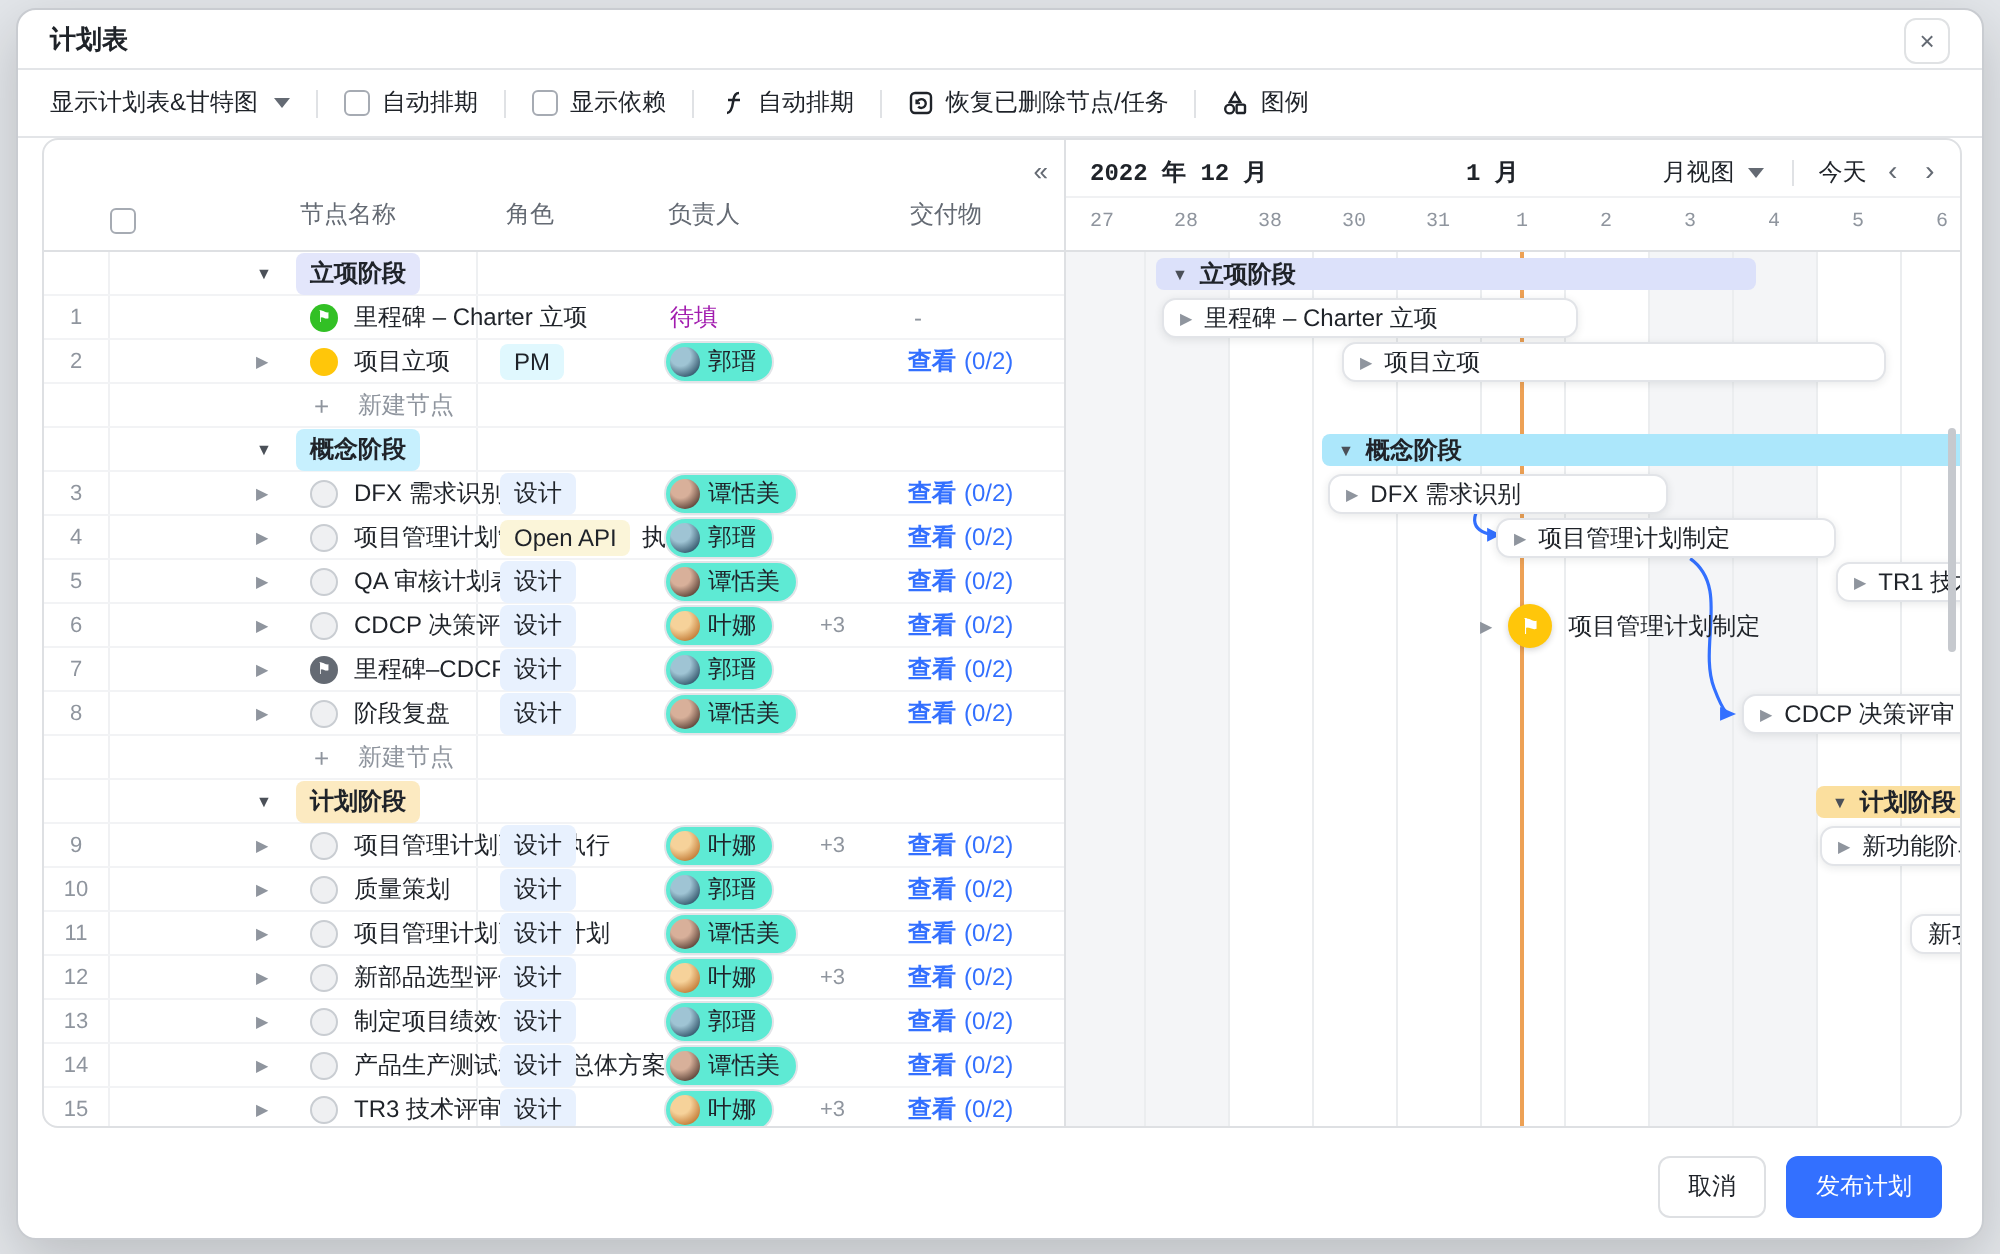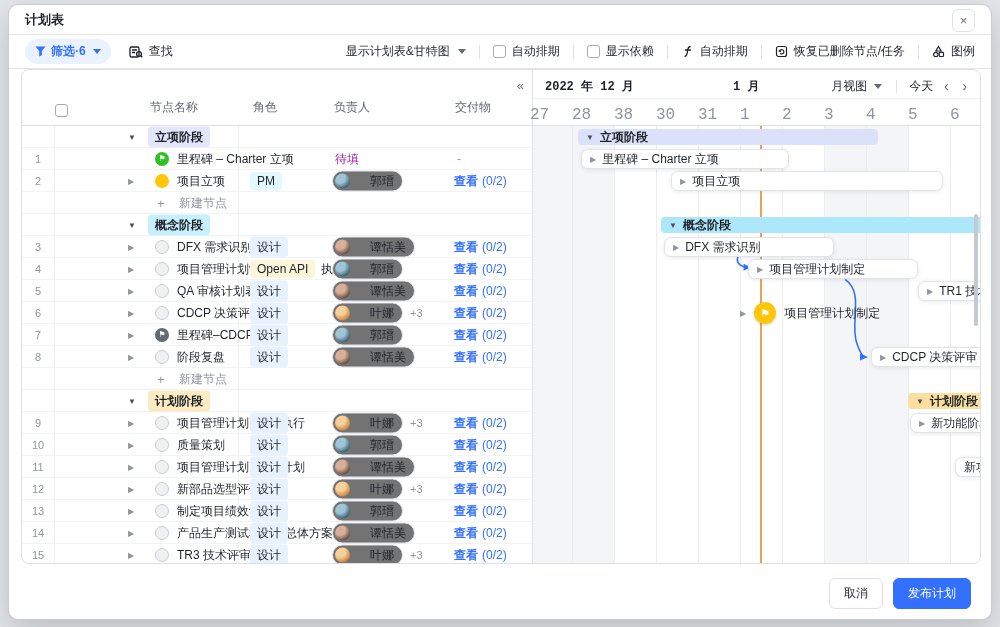--- a/index.html
+++ b/index.html
@@ -62,42 +62,42 @@
   .pbadge.lavender { background:var(--lavbadge); }
   .pbadge.cyan { background:var(--cyanbadge); }
   .pbadge.yellow { background:var(--yelbadge); }
   .addplus { left:135px; color:#8f959e; font-size:13px; cursor:pointer; }
   .addlabel { left:157px; color:#8f959e; cursor:pointer; }
   .crole { left:228px; padding:2px 7px; border-radius:4px; font-size:12px; }
   .crole.blue { background:var(--roleblue); }
   .crole.cyan { background:var(--rolecyan); }
   .crole.yellow { background:var(--roleyellow); }
   .crole-dash { left:231px; color:#8f959e; }
-  .cowner { left:310px; display:flex; align-items:center; gap:20px; border:1px solid #e2e4e8; border-radius:11px; padding:1px 8px 1px 2px; background:#737373; }
+  .cowner { left:310px; display:flex; align-items:center; gap:4px; border:1px solid #e2e4e8; border-radius:11px; padding:1px 8px 1px 2px; background:#5eead4; }
   .cowner-ph { left:313px; color:#a21caf; }
   .avatar { width:15px; height:15px; border-radius:50%; display:inline-block; }
   .avatar.guo { background:radial-gradient(circle at 35% 30%, #9fc4d4 0 35%, #33566b 80%); }
   .avatar.tan { background:radial-gradient(circle at 35% 30%, #d8b09a 0 35%, #5c4338 80%); }
   .avatar.ye  { background:radial-gradient(circle at 35% 30%, #f6d29a 0 35%, #c27a35 80%); }
   .cextra { left:388px; color:#8f959e; font-size:11px; }
   .cview { left:432px; color:var(--accent); cursor:pointer; }
   .cview b { font-weight:bold; margin-right:4px; }
   .cdeliv-dash { left:435px; color:#8f959e; }
   
   .gantt-pane { position:absolute; left:510px; top:0; right:0; bottom:0; border-left:1px solid #dee0e3; }
   .gantt-header { height:56px; border-bottom:1px solid #dee0e3; position:relative;font-family:Liberation Mono, monospace; }
   .gh-monthline { position:absolute; left:0; right:0; top:28px; height:1px; background:#f0f1f3; }
   .gh-month1 { position:absolute; left:12px; top:8px; font-size:12px; font-weight:bold; }
   .gh-month2 { position:absolute; left:200px; top:8px; font-size:12px; font-weight:bold; }
   .gh-controls { position:absolute; right:6px; top:6px; display:flex; align-items:center; font-size:12px; }
   .gh-view { display:flex; align-items:center; gap:5px; cursor:pointer; padding:2px 6px; }
   .gh-divider { width:1px; height:13px; background:#e0e2e5; margin:0 8px; }
   .gh-today { cursor:pointer; padding:2px 4px; }
   .gh-prev,.gh-next { color:#646a73; font-size:14px; padding:0 5px; cursor:pointer; }
-  .dlabel { position:absolute; top:36px; width:42px; font-size:16px; color:#8f959e; }
+  .dlabel { position:absolute; top:36px; width:42px; text-align:center; font-size:10px; color:#8f959e; }
   .gantt-body { position:absolute; left:0; right:0; top:56px; bottom:0; overflow:hidden; background:#fff; }
   .shade { position:absolute; top:0; bottom:0; background:#f4f5f7; }
   .gline { position:absolute; top:0; bottom:0; width:1px; background:#ebedef; }
   .todayline { position:absolute; top:0; bottom:0; width:2px; background:var(--todayline); }
   .gbar { position:absolute; height:20px; background:#fff; border:1px solid #e2e4e8; border-radius:7px; box-shadow:0 1px 4px rgba(31,35,41,.10); display:flex; align-items:center; gap:6px; padding:0 8px; font-size:12px; white-space:nowrap; cursor:pointer; overflow:hidden; }
   .gbar .tri { color:#8f959e; font-size:8px; flex:0 0 auto; }
   .gphase { position:absolute; height:16px; border-radius:4px; display:flex; align-items:center; gap:6px; padding:0 8px; font-size:12px; font-weight:bold; white-space:nowrap; cursor:pointer; overflow:hidden; }
   .gphase .tri { color:#4b5058; font-size:8px; }
   .gphase.lavender { background:var(--lavbar); }
   .gphase.cyan { background:var(--cyanbar); }
@@ -118,39 +118,20 @@
 <div class="window">
 
   <div class="titlebar">
     <span class="title">计划表</span>
     <div class="close-btn">
       <span>×</span>
     </div>
   </div>
 
   <div class="toolbar">
-    <div class="tb-left">
-      <div class="filter-pill">
-        <svg class="icon-svg" width="11" height="11" viewBox="0 0 11 11">
-            <path d="M0.5 0.5h10L6.8 5v4.2L4.2 10.6V5z" fill="#3370FF"></path>
-          </svg>
-        <span>筛选·6</span>
-        <span class="caret"></span>
-      </div>
-      <div class="find">
-        <svg class="icon-svg" width="14" height="14" viewBox="0 0 14 14" fill="none" stroke="#1f2329" stroke-width="1.3">
-            <rect x="1" y="2" width="9" height="10" rx="1.5"></rect>
-            <line x1="3" y1="5" x2="8" y2="5"></line>
-            <line x1="3" y1="7.5" x2="6" y2="7.5"></line>
-            <circle cx="10" cy="9" r="2.4"></circle>
-            <line x1="11.8" y1="10.8" x2="13.3" y2="12.3"></line>
-          </svg>
-        <span>查找</span>
-      </div>
-    </div>
     <div class="tb-right">
       <div class="tb-item">
         <span>显示计划表&amp;甘特图</span>
         <span class="caret dd-caret"></span>
       </div>
       <div class="tb-div"></div>
       <div class="tb-item">
         <span class="cb-box"></span>
         <span>自动排期</span>
       </div>

